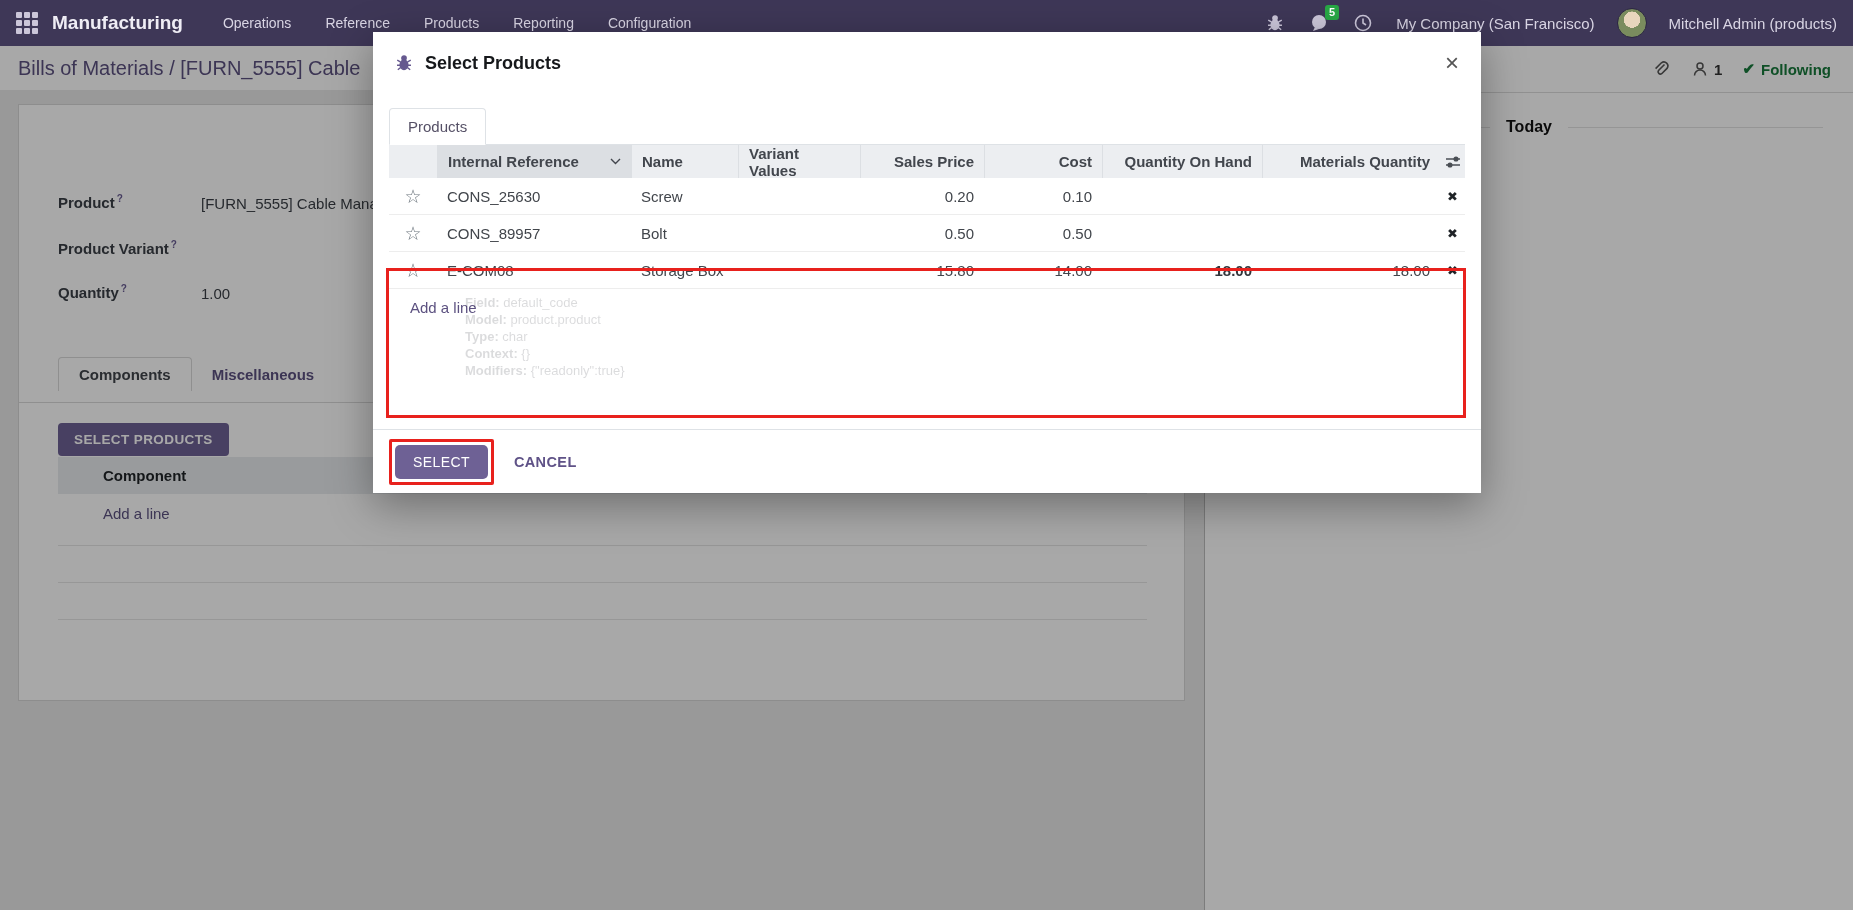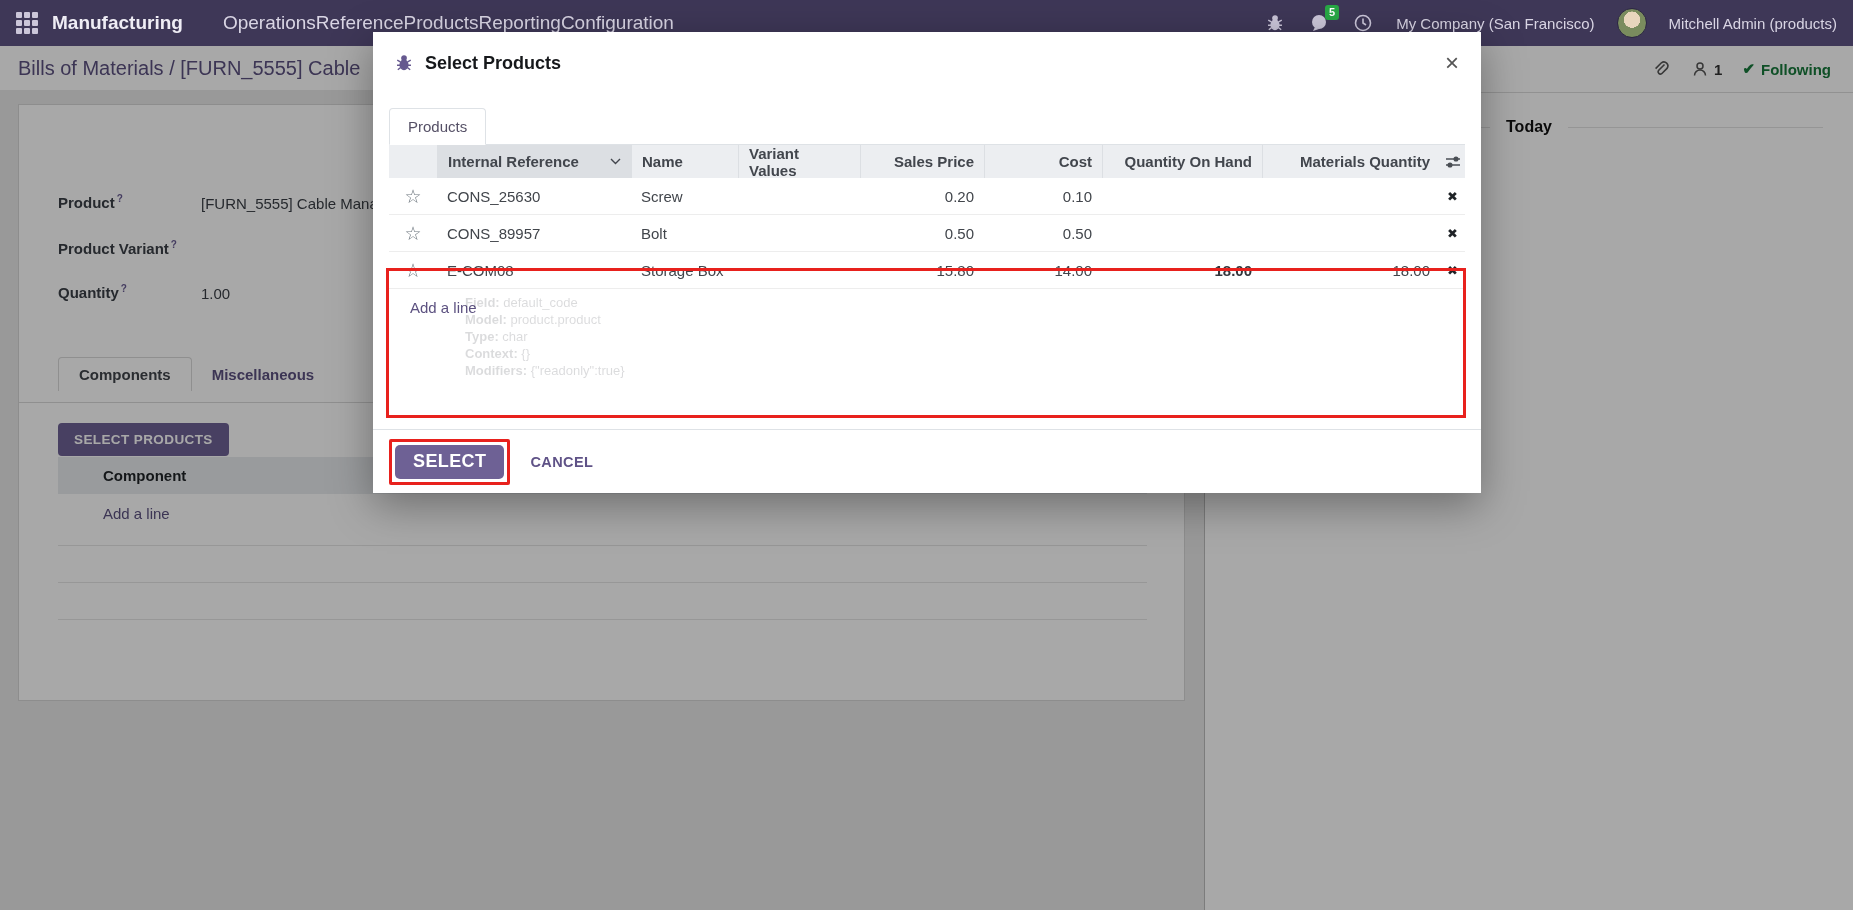--- a/index.html
+++ b/index.html
@@ -6,21 +6,21 @@
   html,body { width:1853px; height:910px; font-family:"Liberation Sans", sans-serif; }
   #screen { position:relative; width:1853px; height:910px; background:#e8e8e8; overflow:hidden; }
 
   
   .navbar { position:absolute; left:0; top:0; width:1853px; height:46px; background:#3e3757;
             display:flex; align-items:center; color:#d9d5e4; z-index:30; padding:0 16px; }
   .apps-grid { width:22px; height:22px; display:grid; grid-template-columns:repeat(3,6px);
                grid-template-rows:repeat(3,6px); gap:2px; margin-right:14px; cursor:pointer; }
   .apps-grid i { background:#cbc6d9; border-radius:1px; }
   .brand { font-size:19px; font-weight:700; color:#efedf5; margin-right:40px; }
-  .nav-menu { display:flex; font-size:19px; }
+  .nav-menu { display:flex; gap:34px; font-size:14px; }
   .nav-menu span { cursor:pointer; color:#d9d5e4; }
   .nav-right { margin-left:auto; display:flex; align-items:center; gap:22px; font-size:15px; }
   .systray-icon { position:relative; width:22px; height:22px; display:flex; align-items:center; justify-content:center; }
   .badge-count { position:absolute; top:-7px; right:-9px; background:#28a745; color:#fff;
                  font-size:11px; font-weight:700; padding:1px 4px; border-radius:3px; line-height:13px; }
   .avatar { width:30px; height:30px; border-radius:50%;
             background:radial-gradient(circle at 50% 38%, #e8d6bd 0 36%, #7a8c5e 37% 100%);
             border:1px solid #2c2742; }
   .nav-right .username, .nav-right .company { color:#d9d5e4;text-align:right; }
 
@@ -88,21 +88,21 @@
   .mrow .td { padding:0 10px; overflow:hidden; white-space:nowrap; }
   .mrow .td.num { text-align:right; }
   .mrow .td.bold { font-weight:700; color:#33373c; }
   .star { text-align:center; font-size:19px; color:#6c757d; cursor:pointer; }
   .remove-x { text-align:center; font-size:13px; color:#1f2327; cursor:pointer; }
   .m-addline { height:36px; display:flex; align-items:center; padding-left:21px; font-size:15px;
                color:#5c5180; cursor:pointer; }
   .modal-footer { height:64px; border-top:1px solid #dee2e6; display:flex; align-items:center;
                   padding:0 22px; gap:26px; }
   .btn-select { position:relative; height:34px; padding:0 18px; background:#6e6195; color:#fff;
-                font-size:18px; font-weight:700; letter-spacing:.4px; border:none; border-radius:5px; cursor:pointer; }
+                font-size:14px; font-weight:400; letter-spacing:.4px; border:none; border-radius:5px; cursor:pointer; }
   .btn-cancel { background:none; border:none; color:#5f5287; font-size:14.5px; font-weight:700;
                 letter-spacing:.4px; cursor:pointer; }
 
   
   .annot-rows { position:absolute; left:13px; top:174px; width:1080px; height:150px;
                 border:3px solid #e8211d; z-index:6; pointer-events:none; }
   .annot-btn { position:absolute; left:-6px; top:-6px; width:calc(100% + 12px); height:calc(100% + 12px);
                border:3px solid #e8211d; border-radius:2px; pointer-events:none; }
 
   

